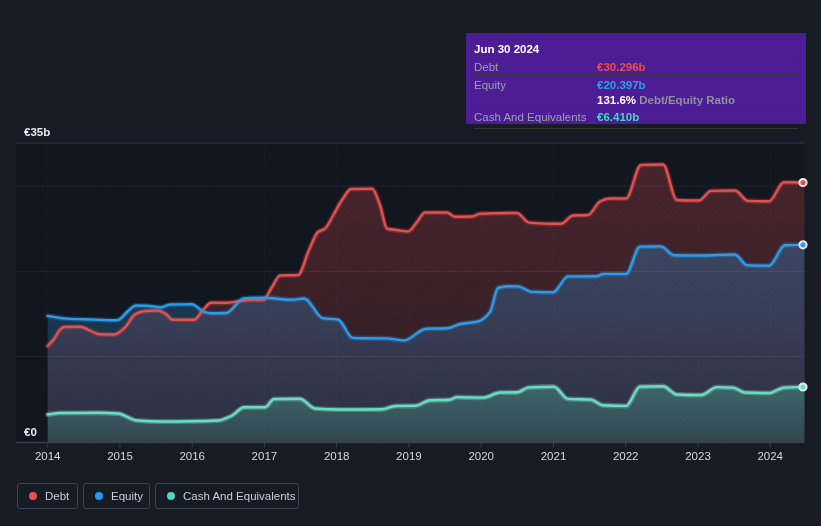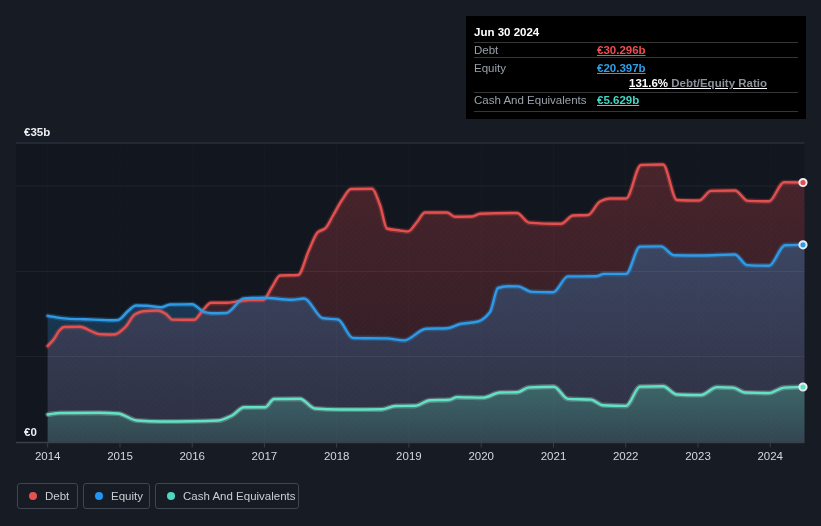--- a/index.html
+++ b/index.html
@@ -1,24 +1,24 @@
 <!DOCTYPE html>
 <html><head>
 <meta charset="utf-8">
 <style>
 * { margin:0; padding:0; box-sizing:border-box; }
 html,body { width:821px; height:526px; background:#161b24; overflow:hidden;
   font-family:"Liberation Sans", sans-serif; }
 #stage { position:relative; width:821px; height:526px; }
-#tooltip { position:absolute; left:466px; top:16px; width:340px; height:103px;
-  background:#000000; }
+#tooltip { position:absolute; left:466px; top:33px; width:340px; height:91px;
+  background:#4c1d95; }
 #tooltip .row { position:absolute; left:8px; right:8px; font-size:11.5px; line-height:14px; white-space:nowrap; }
 #tooltip .sep { position:absolute; left:8px; right:8px; height:1px; background:#363636; }
 #tooltip .lab { color:#9aa1ab; }
-#tooltip .val { position:absolute; left:123px; font-weight:700;text-decoration:underline; }
+#tooltip .val { position:absolute; left:123px; font-weight:700; }
 .legend { position:absolute; top:483px; height:26px; border:1px solid #3f4651;
   border-radius:3px; display:flex; align-items:center; padding:0 11px;
   color:#c9ced5; font-size:11.5px; white-space:nowrap; }
 .legend .dot { width:8px; height:8px; border-radius:50%; margin-right:8px; flex:0 0 8px; }
 </style>
 </head>
 <body>
 <div id="stage">
 <svg width="821" height="526" viewBox="0 0 821 526">
 <defs>
@@ -98,22 +98,22 @@
 <text x="698.0" y="459.5" font-family="Liberation Sans, sans-serif" font-size="11.5" fill="#d4d8de" text-anchor="middle">2023</text>
 <text x="770.2" y="459.5" font-family="Liberation Sans, sans-serif" font-size="11.5" fill="#d4d8de" text-anchor="middle">2024</text>
 </svg>
 <div id="tooltip">
   <div class="row" style="top:8.5px; font-weight:700; color:#fff;">Jun 30 2024</div>
   <div class="sep" style="top:26.2px;"></div>
   <div class="row" style="top:27px;"><span class="lab">Debt</span><span class="val" style="color:#ef4d4d;">€30.296b</span></div>
   <div class="sep" style="top:41.3px;"></div>
   <div class="row" style="top:44.5px;"><span class="lab">Equity</span><span class="val" style="color:#2f9fe8;">€20.397b</span></div>
   <div class="row" style="top:60px;">
-        <span class="val" style="color:#fff;margin-left:32px;">131.6% <span style="color:#8d939c;">Debt/Equity Ratio</span></span>
+        <span class="val" style="color:#fff;">131.6% <span style="color:#8d939c;">Debt/Equity Ratio</span></span>
       </div>
   <div class="sep" style="top:76.4px;"></div>
-  <div class="row" style="top:77.3px;"><span class="lab">Cash And Equivalents</span><span class="val" style="color:#42d6c2;">€5.629b</span></div>
+  <div class="row" style="top:77.3px;"><span class="lab">Cash And Equivalents</span><span class="val" style="color:#42d6c2;">€6.410b</span></div>
   <div class="sep" style="top:94.6px;"></div>
 </div>
 <div class="legend" style="left:17px; width:61px;"><span class="dot" style="background:#e25250;"></span>Debt</div>
 <div class="legend" style="left:83px; width:67px;"><span class="dot" style="background:#2196f3;"></span>Equity</div>
 <div class="legend" style="left:155px; width:144px;"><span class="dot" style="background:#4fd8bd;"></span>Cash And Equivalents</div>
 </div>
 
 </body></html>

